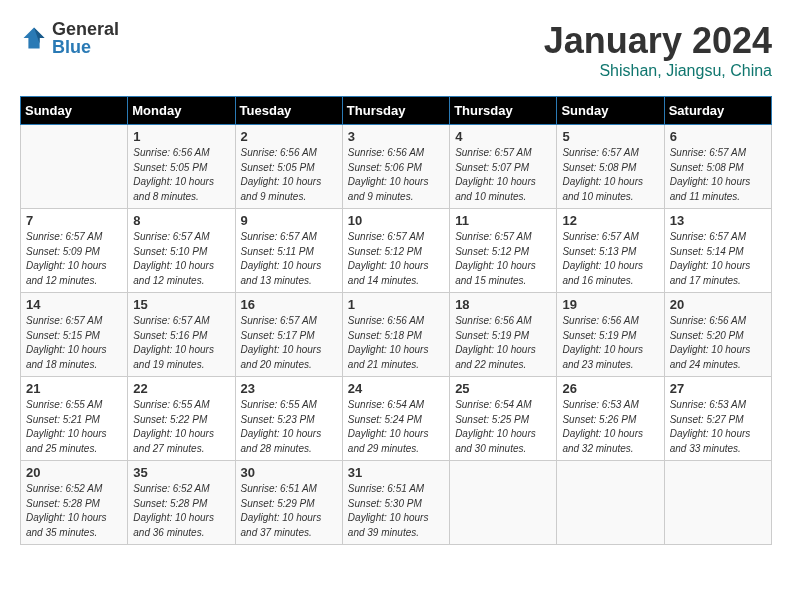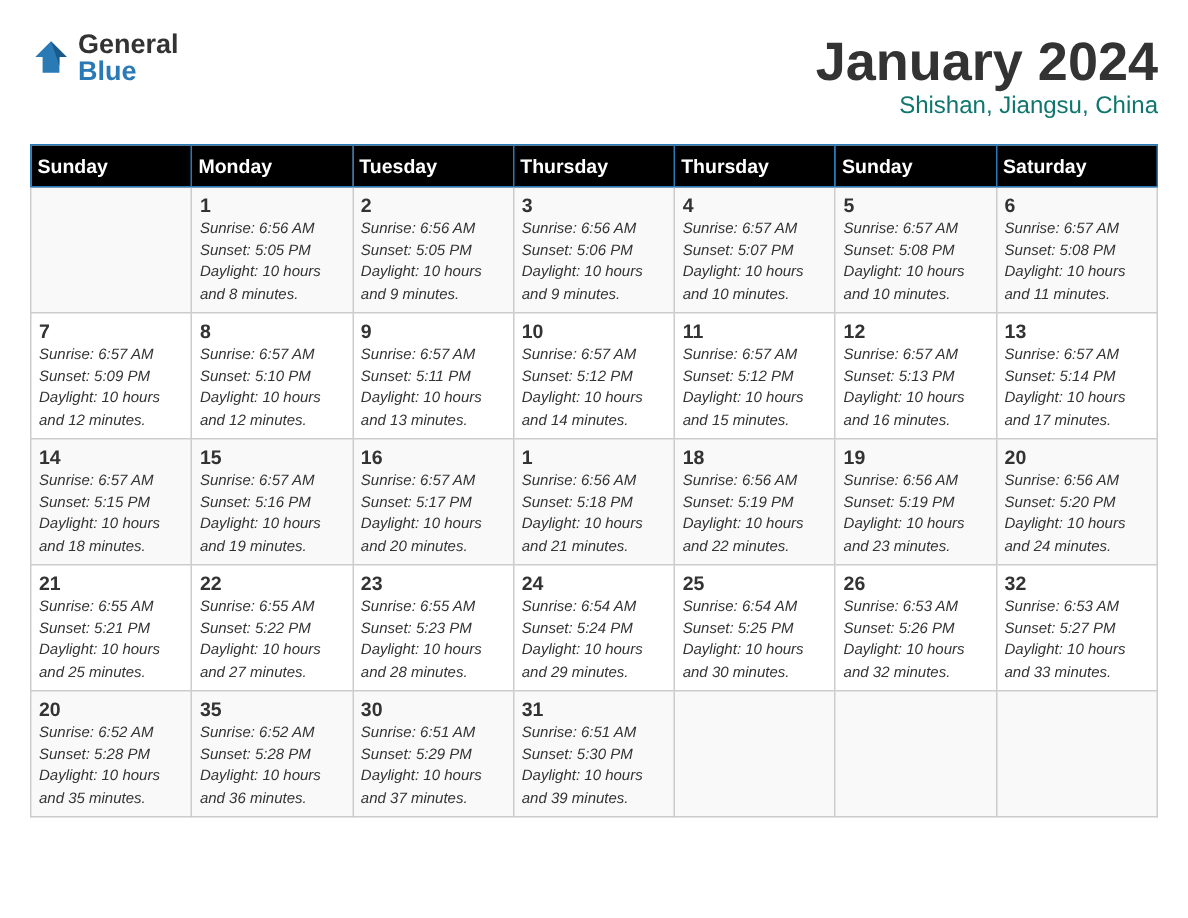--- a/index.html
+++ b/index.html
@@ -235,21 +235,21 @@
 Daylight: 10 hours
 and 29 minutes.</span></td>
         <td><span class="day-num">25</span><span class="day-info" style="white-space: pre-line;">Sunrise: 6:54 AM
 Sunset: 5:25 PM
 Daylight: 10 hours
 and 30 minutes.</span></td>
         <td><span class="day-num">26</span><span class="day-info" style="white-space: pre-line;">Sunrise: 6:53 AM
 Sunset: 5:26 PM
 Daylight: 10 hours
 and 32 minutes.</span></td>
-        <td><span class="day-num">32</span><span class="day-info" style="white-space: pre-line;">Sunrise: 6:53 AM
+        <td><span class="day-num">27</span><span class="day-info" style="white-space: pre-line;">Sunrise: 6:53 AM
 Sunset: 5:27 PM
 Daylight: 10 hours
 and 33 minutes.</span></td>
       </tr>
       <tr>
         <td><span class="day-num">20</span><span class="day-info" style="white-space: pre-line;">Sunrise: 6:52 AM
 Sunset: 5:28 PM
 Daylight: 10 hours
 and 35 minutes.</span></td>
         <td><span class="day-num">35</span><span class="day-info" style="white-space: pre-line;">Sunrise: 6:52 AM

